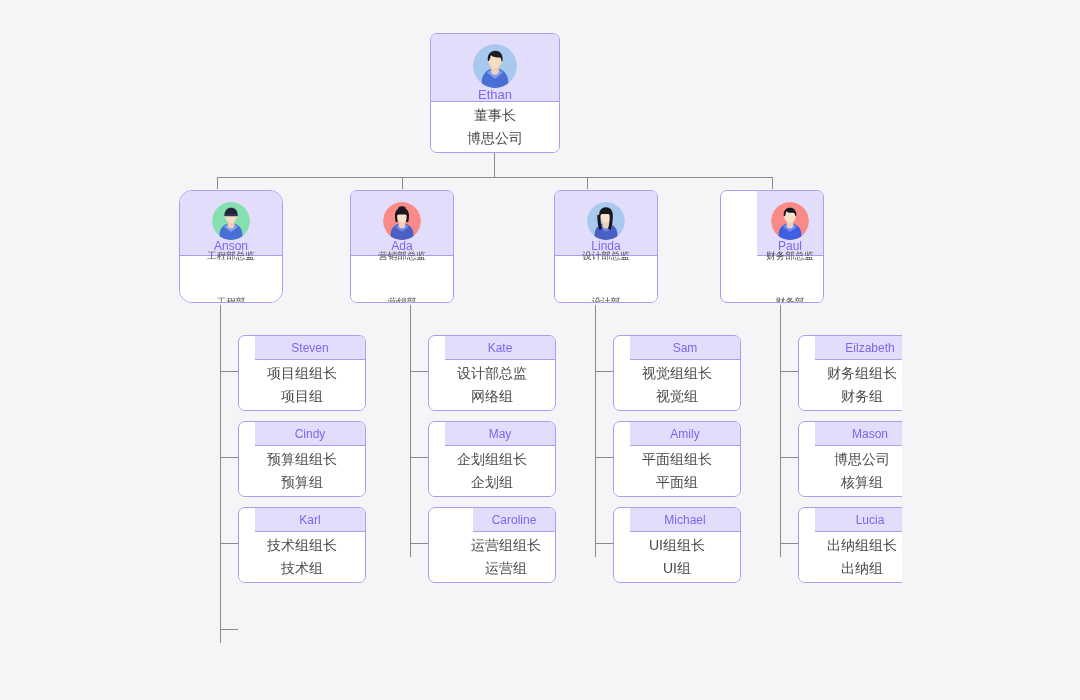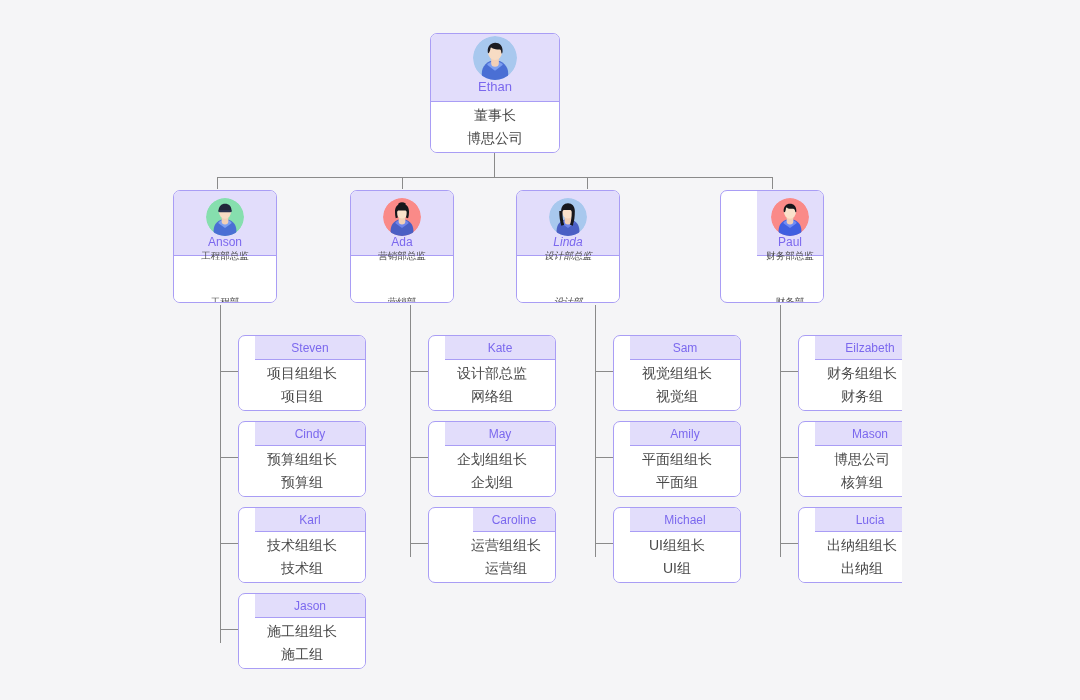--- a/index.html
+++ b/index.html
@@ -36,21 +36,20 @@
     background: #ffffff;
     overflow: hidden;
   }
   .node-head {
     box-sizing: border-box;
     background: #e2ddfb;
     border-bottom: 1px solid #a99df5;
     display: flex;
     flex-direction: column;
     align-items: center;
-    justify-content: flex-end;
   }
   .node-name {
     color: #7b68ee;
     text-align: center;
     line-height: 1;
   }
   .node-body {
     box-sizing: border-box;
     display: flex;
     flex-direction: column;
@@ -141,21 +140,21 @@
         </svg>
       </div>
       <div class="node-name">Ethan</div>
     </div>
     <div class="node-body">
       <div class="row">董事长</div>
       <div class="row">博思公司</div>
     </div>
   </div>
 
-  <div class="node lvl2" style="left:173px; top:190px;">
+  <div class="node lvl2" style="left:179px; top:190px;border-radius:13px;">
     <div class="node-head">
       <div class="avatar">
         <svg viewBox="0 0 40 40" width="100%" height="100%">
           <circle cx="20" cy="20" r="20" fill="#86dfae"></circle>
           <path d="M20 22c-7 0-12 5.5-12 12v6h24v-6c0-6.5-5-12-12-12z" fill="#4a6fd4"></path>
           <path d="M20 23c-3.2 0-5.6 1.2-7.2 3.2l7.2 5.3 7.2-5.3C25.6 24.2 23.2 23 20 23z" fill="#7d9ff0"></path>
           <path d="M16.5 16h7v8.5a3.5 3.5 0 0 1-7 0z" fill="#f2cfb6"></path>
           <ellipse cx="20" cy="14.5" rx="6.4" ry="7.4" fill="#f7dcc4"></ellipse>
           <path d="M13.2 13.6c0-4.8 3-7.6 6.9-7.6 4 0 6.8 2.7 6.8 7.2 0 1-.2 1.5-.6 1.5h-12c-.7 0-1.1-.3-1.1-1.1z" fill="#21263a"></path>
           <rect x="13" y="12.6" width="14" height="2.4" rx="1.2" fill="#2b3350"></rect>
@@ -183,21 +182,21 @@
         </svg>
       </div>
       <div class="node-name">Ada</div>
     </div>
     <div class="node-body">
       <div class="row">营销部总监</div>
       <div class="row">营销部</div>
     </div>
   </div>
 
-  <div class="node lvl2" style="left:516px; top:190px;font-style:italic;">
+  <div class="node lvl2" style="left:554px; top:190px;">
     <div class="node-head">
       <div class="avatar">
         <svg viewBox="0 0 40 40" width="100%" height="100%">
           <circle cx="20" cy="20" r="20" fill="#a8c8ee"></circle>
           <path d="M20 22c-7 0-12 5.5-12 12v6h24v-6c0-6.5-5-12-12-12z" fill="#4a5fc4"></path>
           <path d="M20 23c-3.2 0-5.6 1.2-7.2 3.2l7.2 5.3 7.2-5.3C25.6 24.2 23.2 23 20 23z" fill="#6f84ea"></path>
           <path d="M16.5 16h7v8.5a3.5 3.5 0 0 1-7 0z" fill="#f2cfb6"></path>
           <ellipse cx="20" cy="14.5" rx="6.3" ry="7.2" fill="#fae1cb"></ellipse>
           <path d="M12.8 13.8c0-5.2 3-8.2 7.2-8.2s7.2 3 7.2 8.2c0 6-.6 10.9-2.1 15.4l-3-1c1.3-4 1.8-8.3 1.8-13.2 0-1.8-.8-2.4-2.3-2.4h-5.2c-1.4 0-2.2.6-2.2 2.4 0 4.9.5 9.2 1.8 13.2l-3 1c-1.5-4.5-2.2-9.4-2.2-15.4z" fill="#17171c"></path>
         </svg>
@@ -250,29 +249,20 @@
   </div>
   <div class="node lvl3" style="left:238px; top:507px;">
     <div class="node-head">
       <div class="node-name">Karl</div>
     </div>
     <div class="node-body">
       <div class="row">技术组组长</div>
       <div class="row">技术组</div>
     </div>
   </div>
-  <div class="node lvl3" style="left:238px; top:593px;">
-    <div class="node-head">
-      <div class="node-name">Jason</div>
-    </div>
-    <div class="node-body">
-      <div class="row">施工组组长</div>
-      <div class="row">施工组</div>
-    </div>
-  </div>
 
   <div class="node lvl3" style="left:428px; top:335px;">
     <div class="node-head">
       <div class="node-name">Kate</div>
     </div>
     <div class="node-body">
       <div class="row">设计部总监</div>
       <div class="row">网络组</div>
     </div>
   </div>

